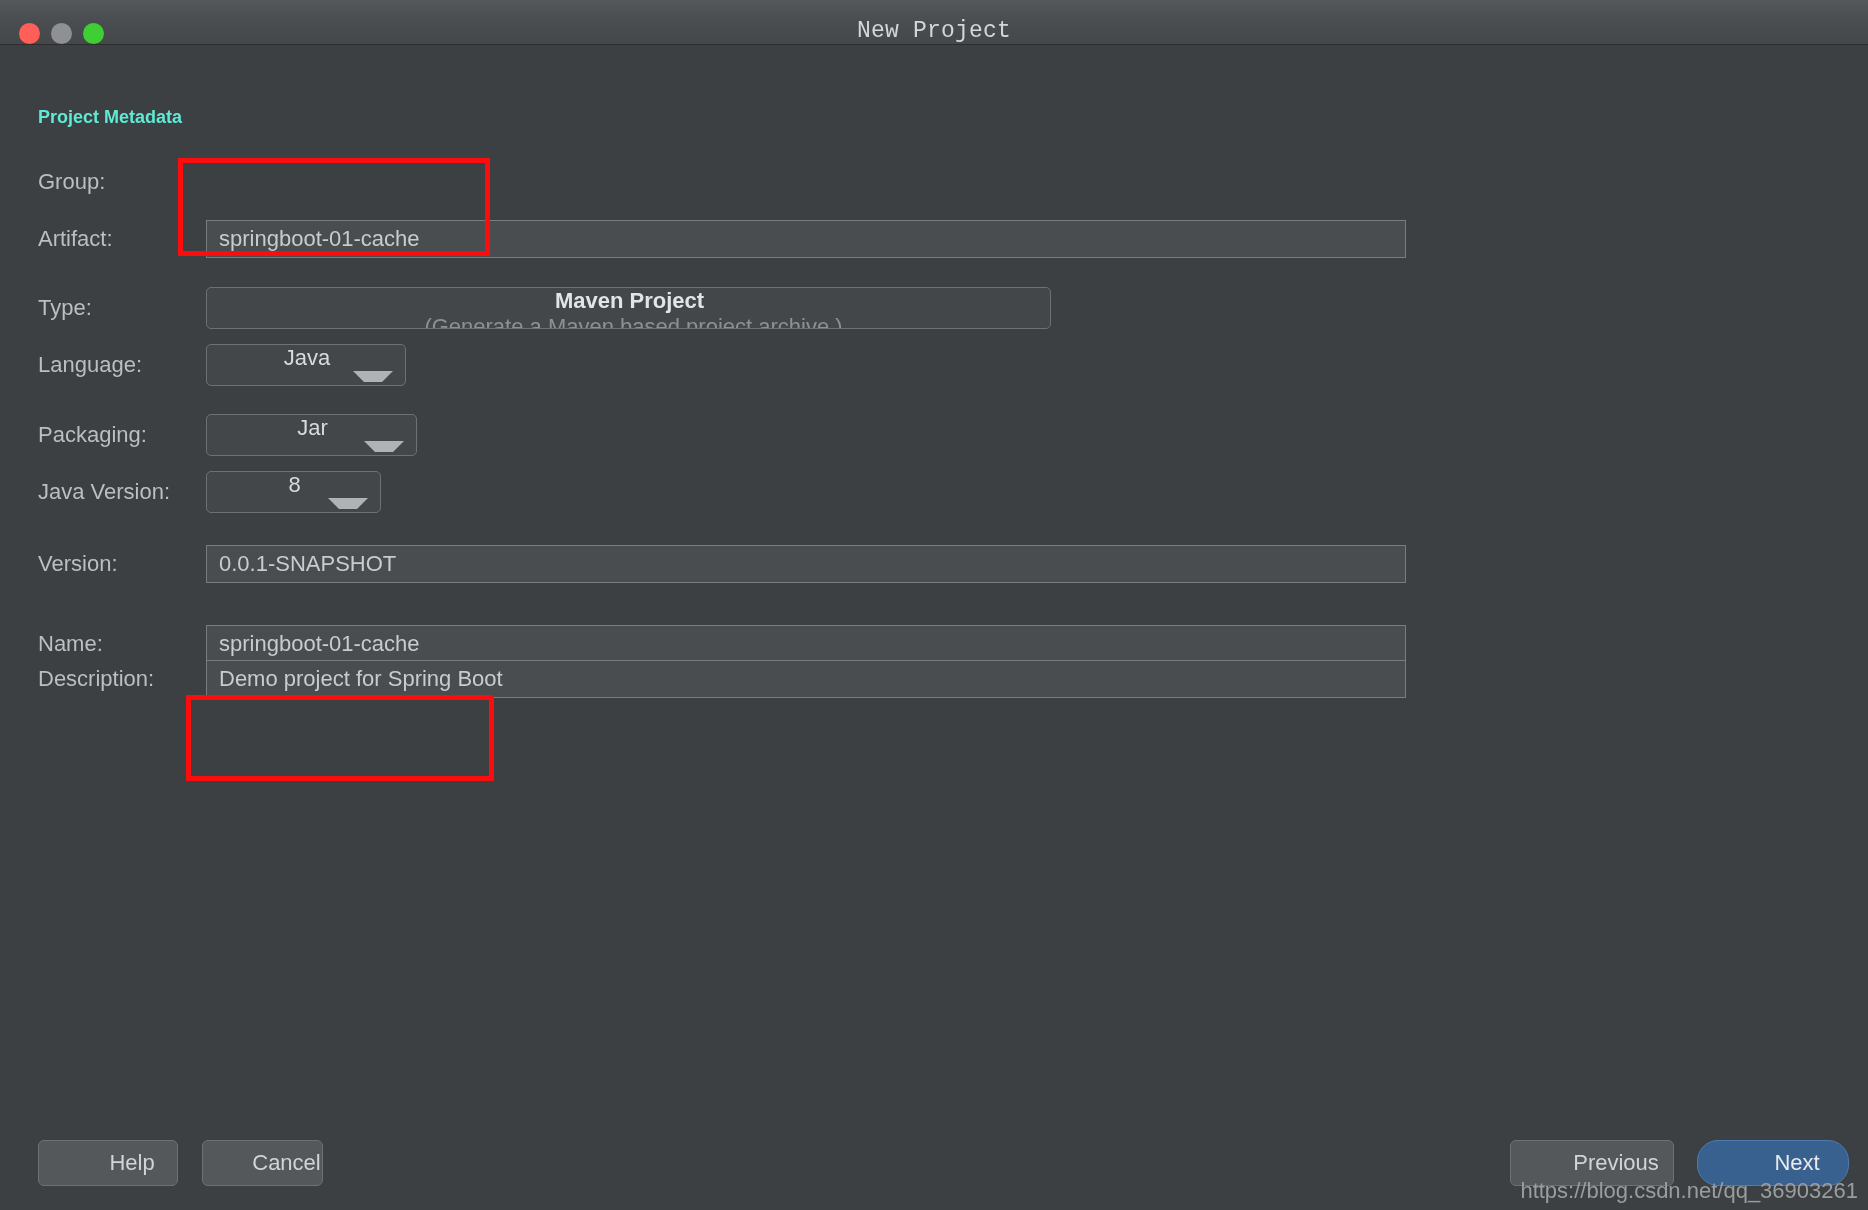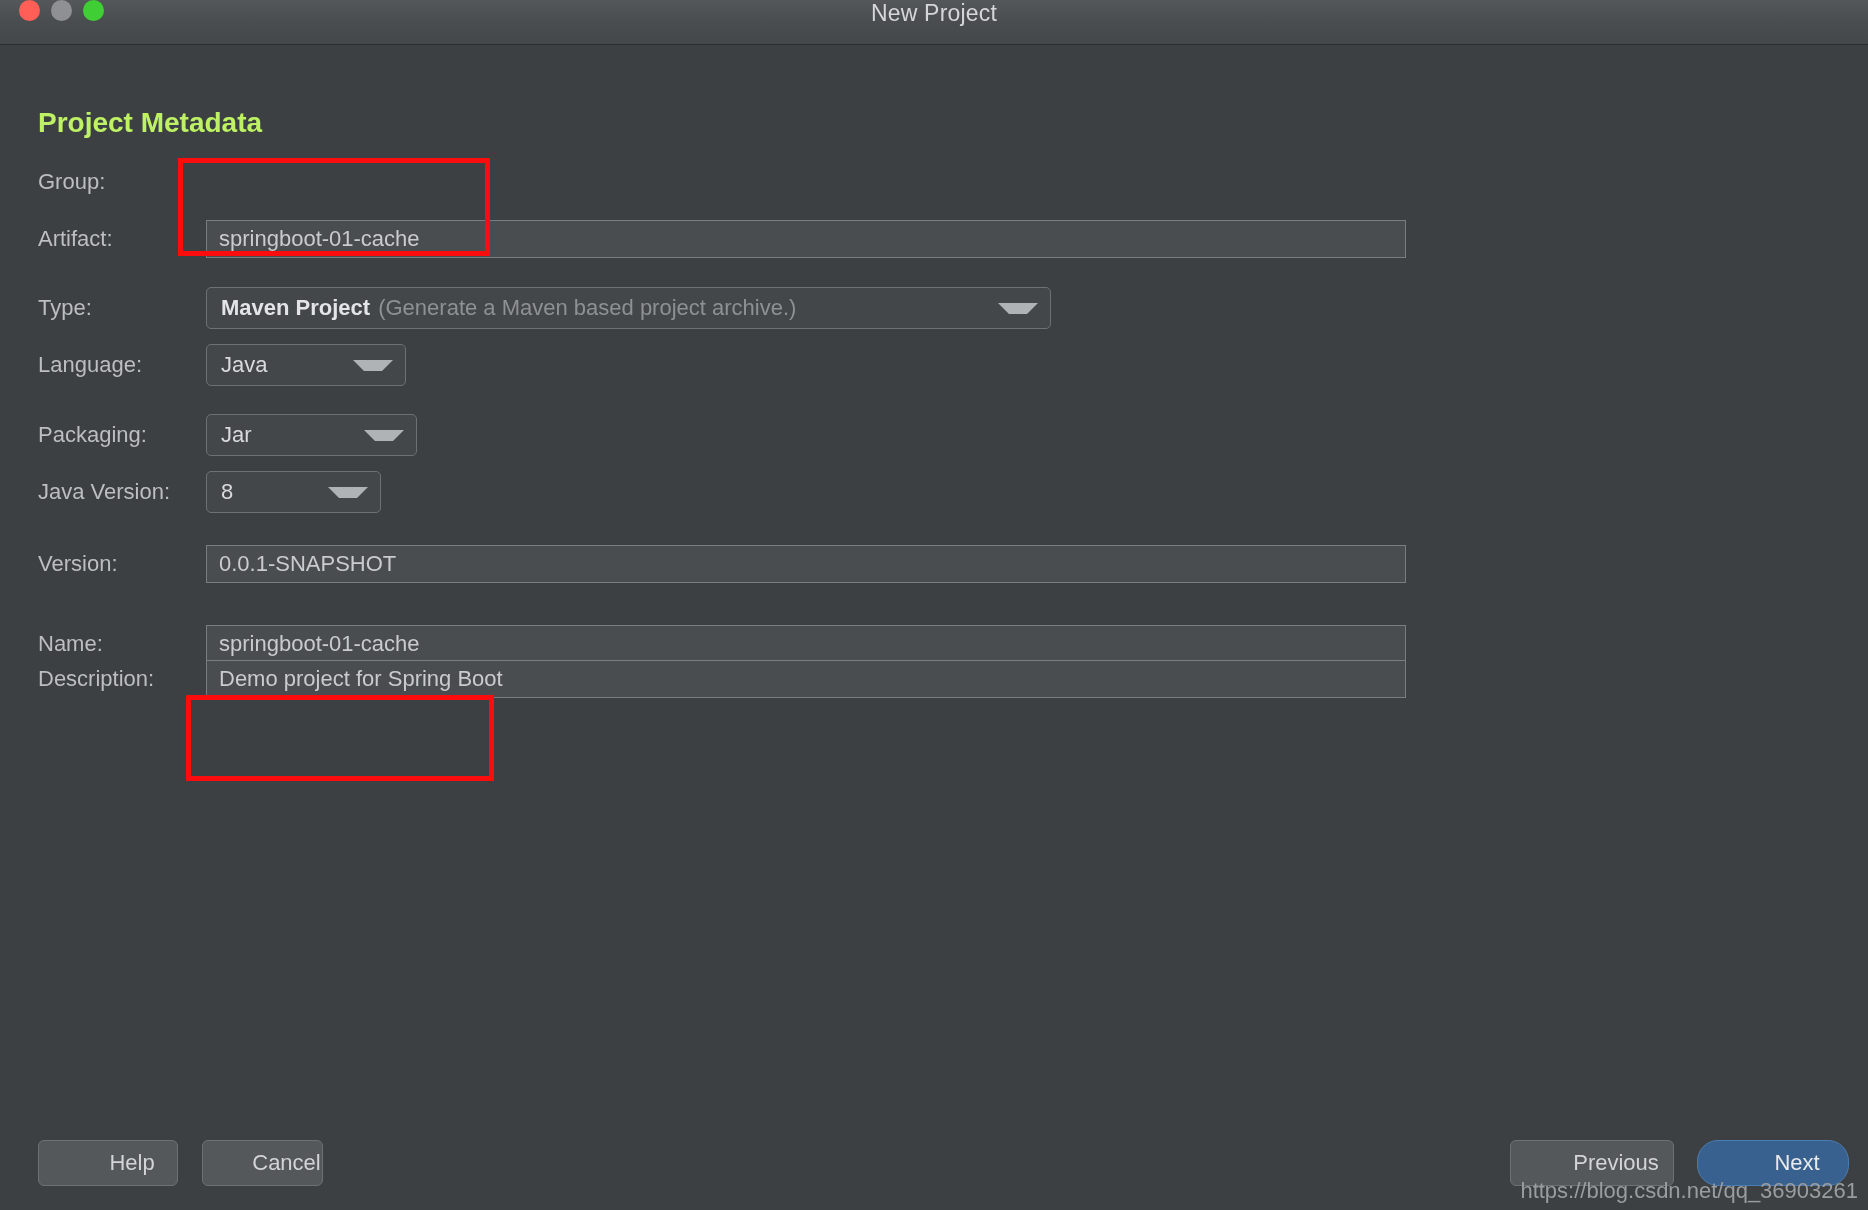--- a/index.html
+++ b/index.html
@@ -22,21 +22,22 @@
   }
 
   
   #titlebar {
     position: relative;
     height: 45px;
     flex: 0 0 45px;
     background: linear-gradient(to bottom, #55585b 0%, #4a4d50 50%, #45484b 100%);
     border-bottom: 1px solid #2b2d2f;
     display: flex;
-    align-items: flex-start;
+    align-items: flex-end;
+    font-family: Liberation Mono, monospace;
   }
   #traffic {
     display: flex;
     align-items: center;
     gap: 11px;
     padding-left: 19px;
   }
   .light {
     width: 21px;
     height: 21px;
@@ -61,23 +62,23 @@
   #content {
     position: relative;
     flex: 1 1 auto;
     background: #3c4043;
   }
 
   #heading {
     position: absolute;
     left: 38px;
     top: 62px;
-    font-size: 28px;
+    font-size: 18px;
     font-weight: bold;
-    color: #bef264;
+    color: #5eead4;
     text-align: right;
   }
 
   .row {
     position: absolute;
     left: 38px;
     right: 0;
     height: 38px;
     display: flex;
     align-items: center;
@@ -117,20 +118,21 @@
     background: #44474a;
     border: 1px solid #6e7174;
     border-radius: 5px;
     display: flex;
     align-items: center;
     padding: 0 12px 0 14px;
     font-size: 22px;
     color: #c9cbcd;
     white-space: nowrap;
     overflow: hidden;
+    flex-direction: column;
   }
   .combo .val { color: #d8dadc; }
   .combo .val.strong { font-weight: bold; color: #e2e4e6; }
   .combo .hint { color: #8e9194; margin-left: 8px; }
   .combo .arrow {
     margin-left: auto;
     padding-left: 18px;
     width: 0; height: 0;
     border-left: 11px solid transparent;
     border-right: 11px solid transparent;

